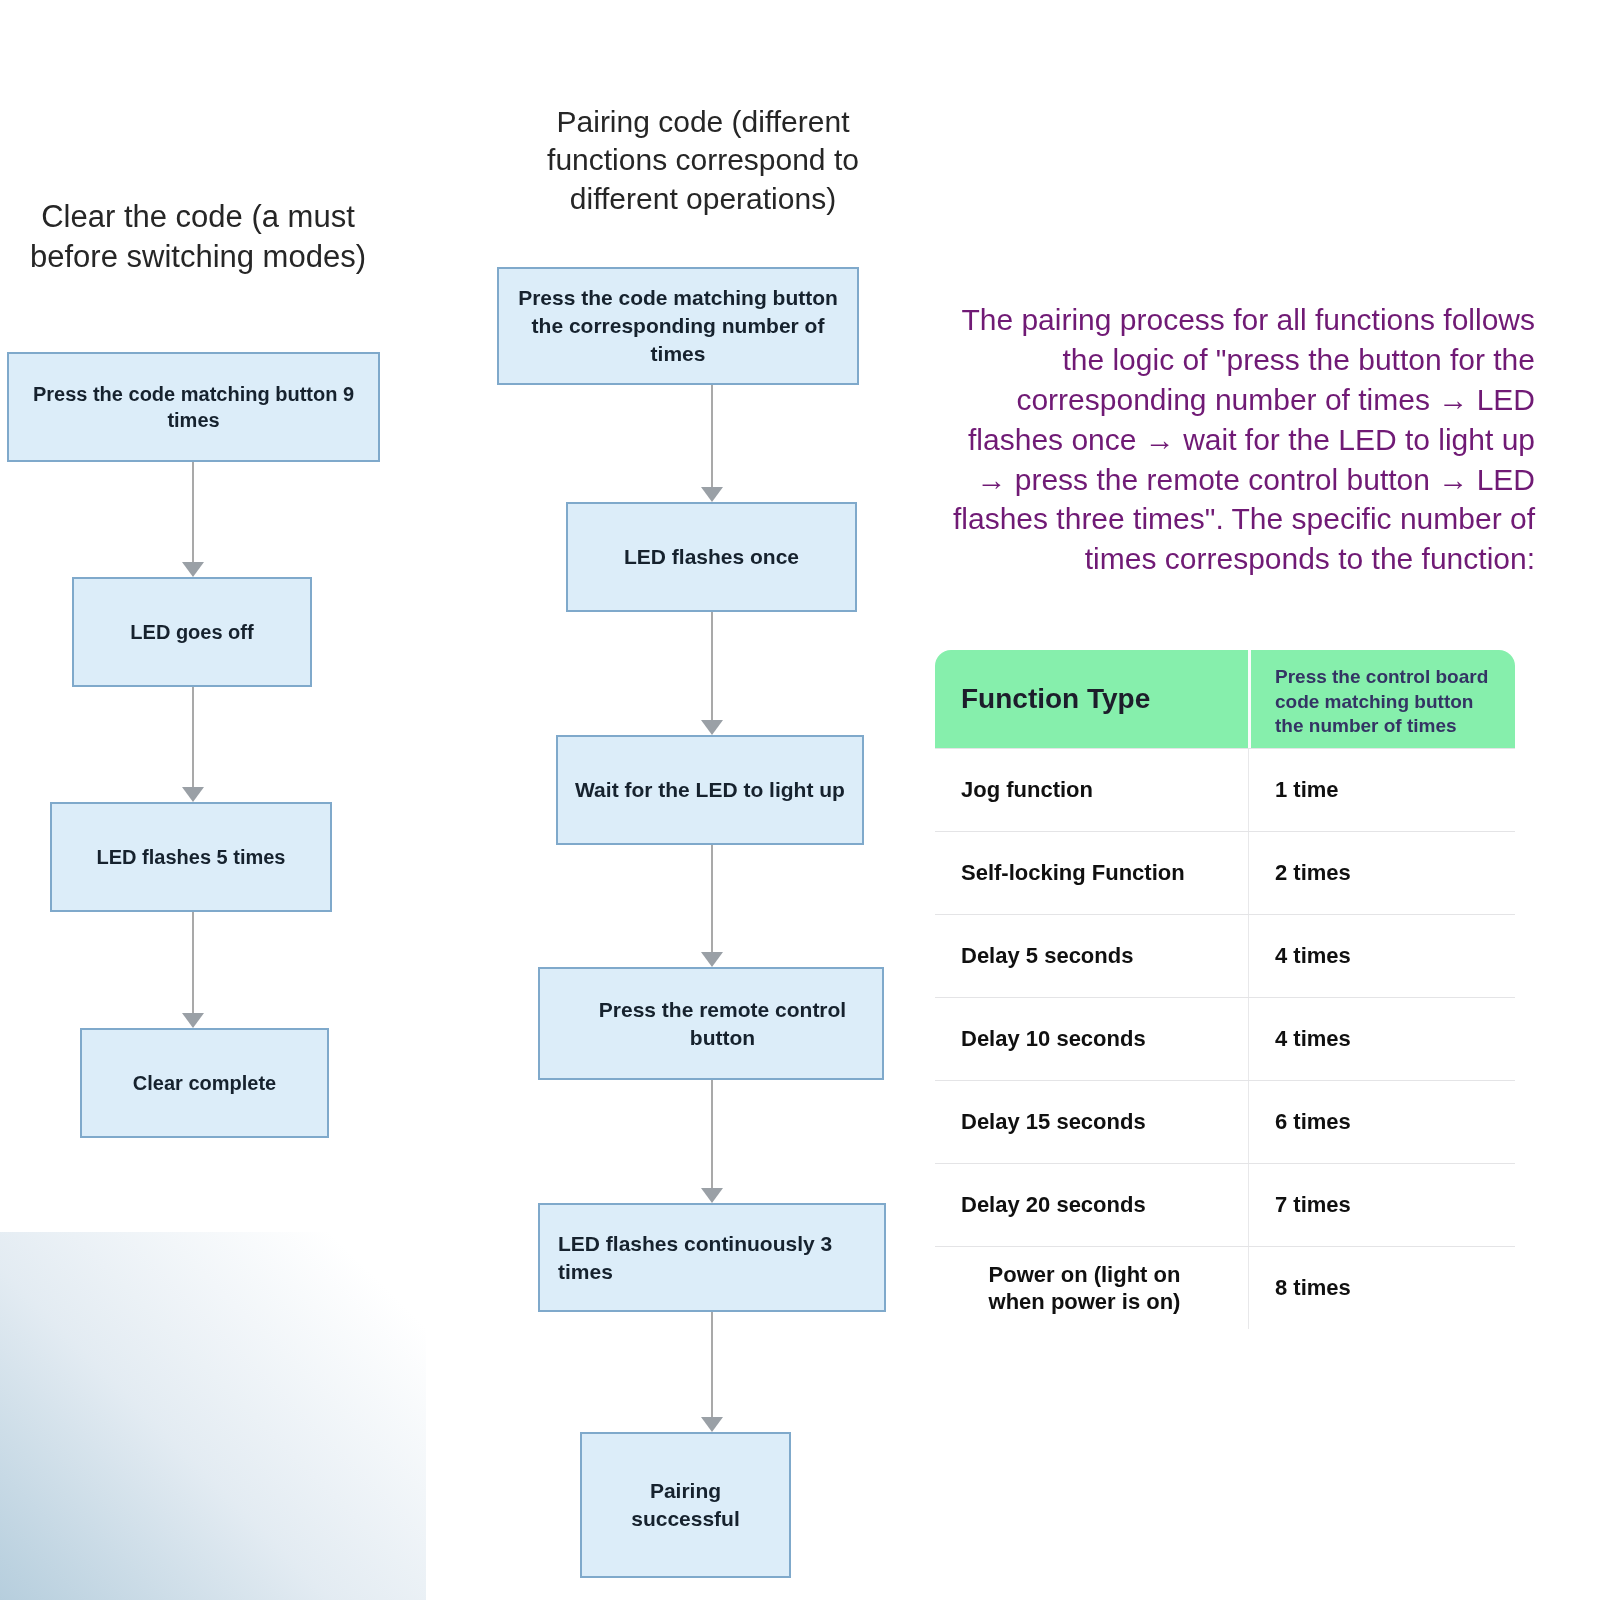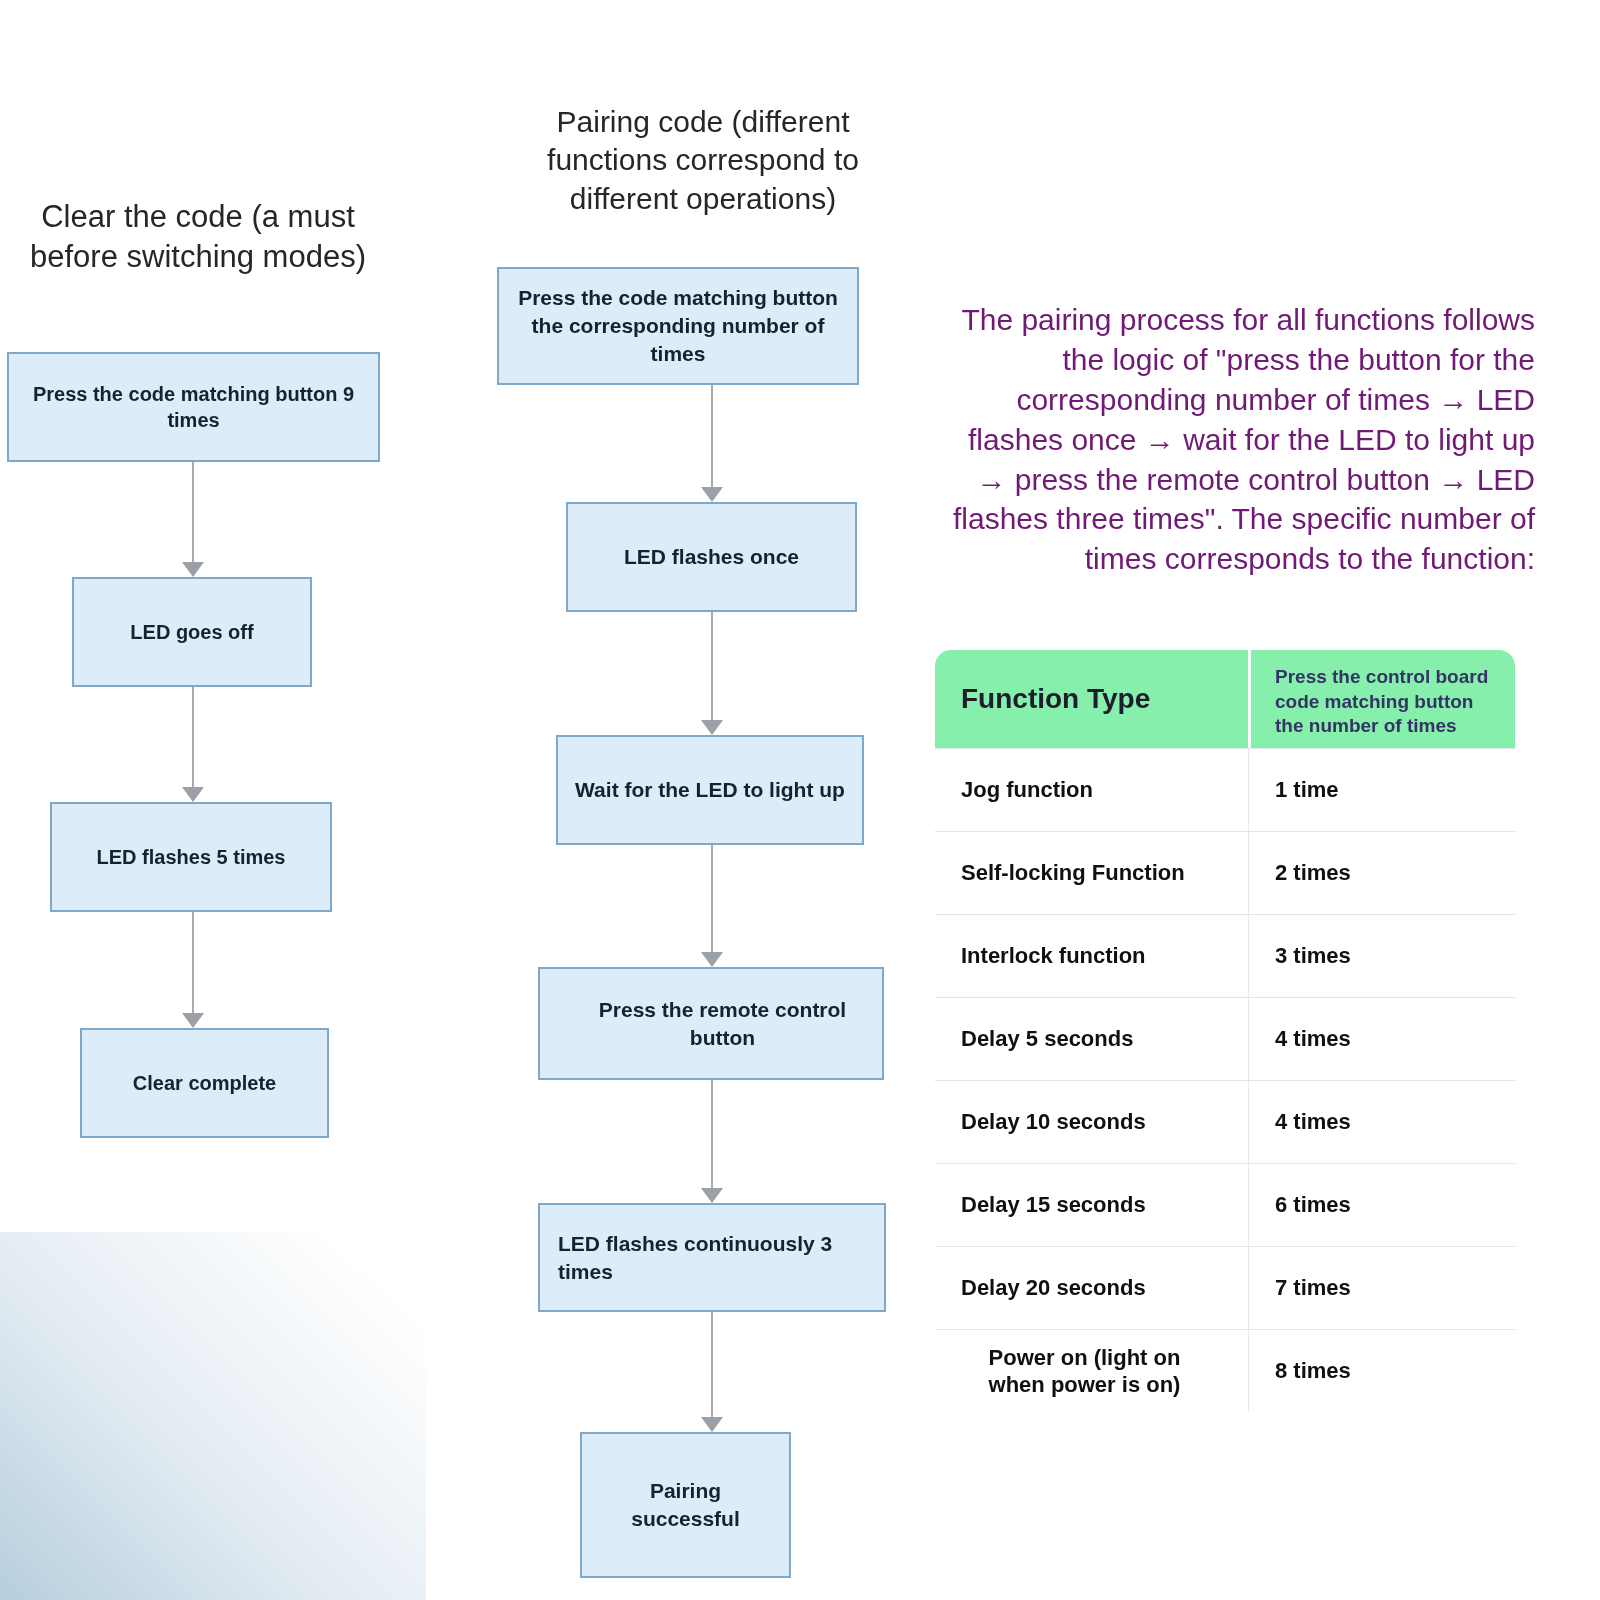--- a/index.html
+++ b/index.html
@@ -137,24 +137,20 @@
     </div>
     <div class="tr">
       <div class="td c1">Jog function</div>
       <div class="td c2">1 time</div>
     </div>
     <div class="tr">
       <div class="td c1">Self-locking Function</div>
       <div class="td c2">2 times</div>
     </div>
     <div class="tr">
-      <div class="td c1">Interlock function</div>
-      <div class="td c2">3 times</div>
-    </div>
-    <div class="tr">
       <div class="td c1">Delay 5 seconds</div>
       <div class="td c2">4 times</div>
     </div>
     <div class="tr">
       <div class="td c1">Delay 10 seconds</div>
       <div class="td c2">4 times</div>
     </div>
     <div class="tr">
       <div class="td c1">Delay 15 seconds</div>
       <div class="td c2">6 times</div>

